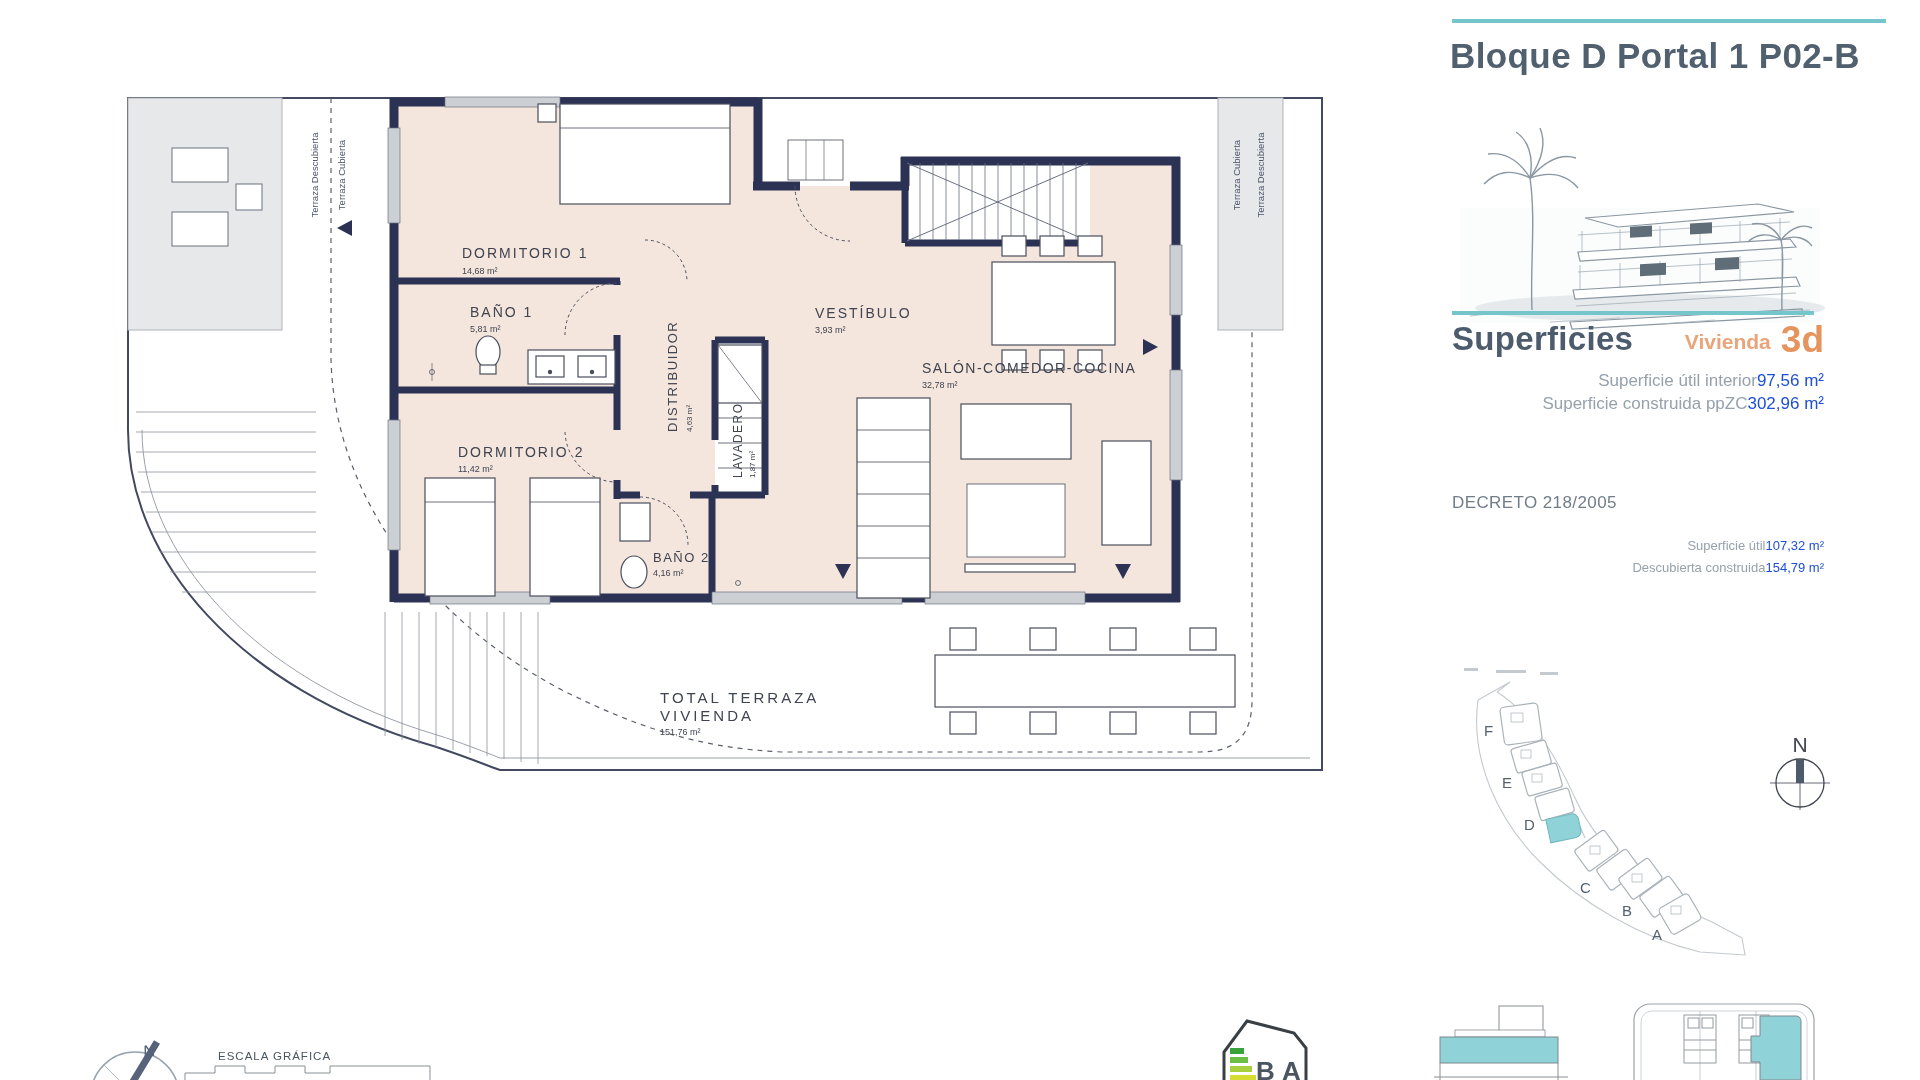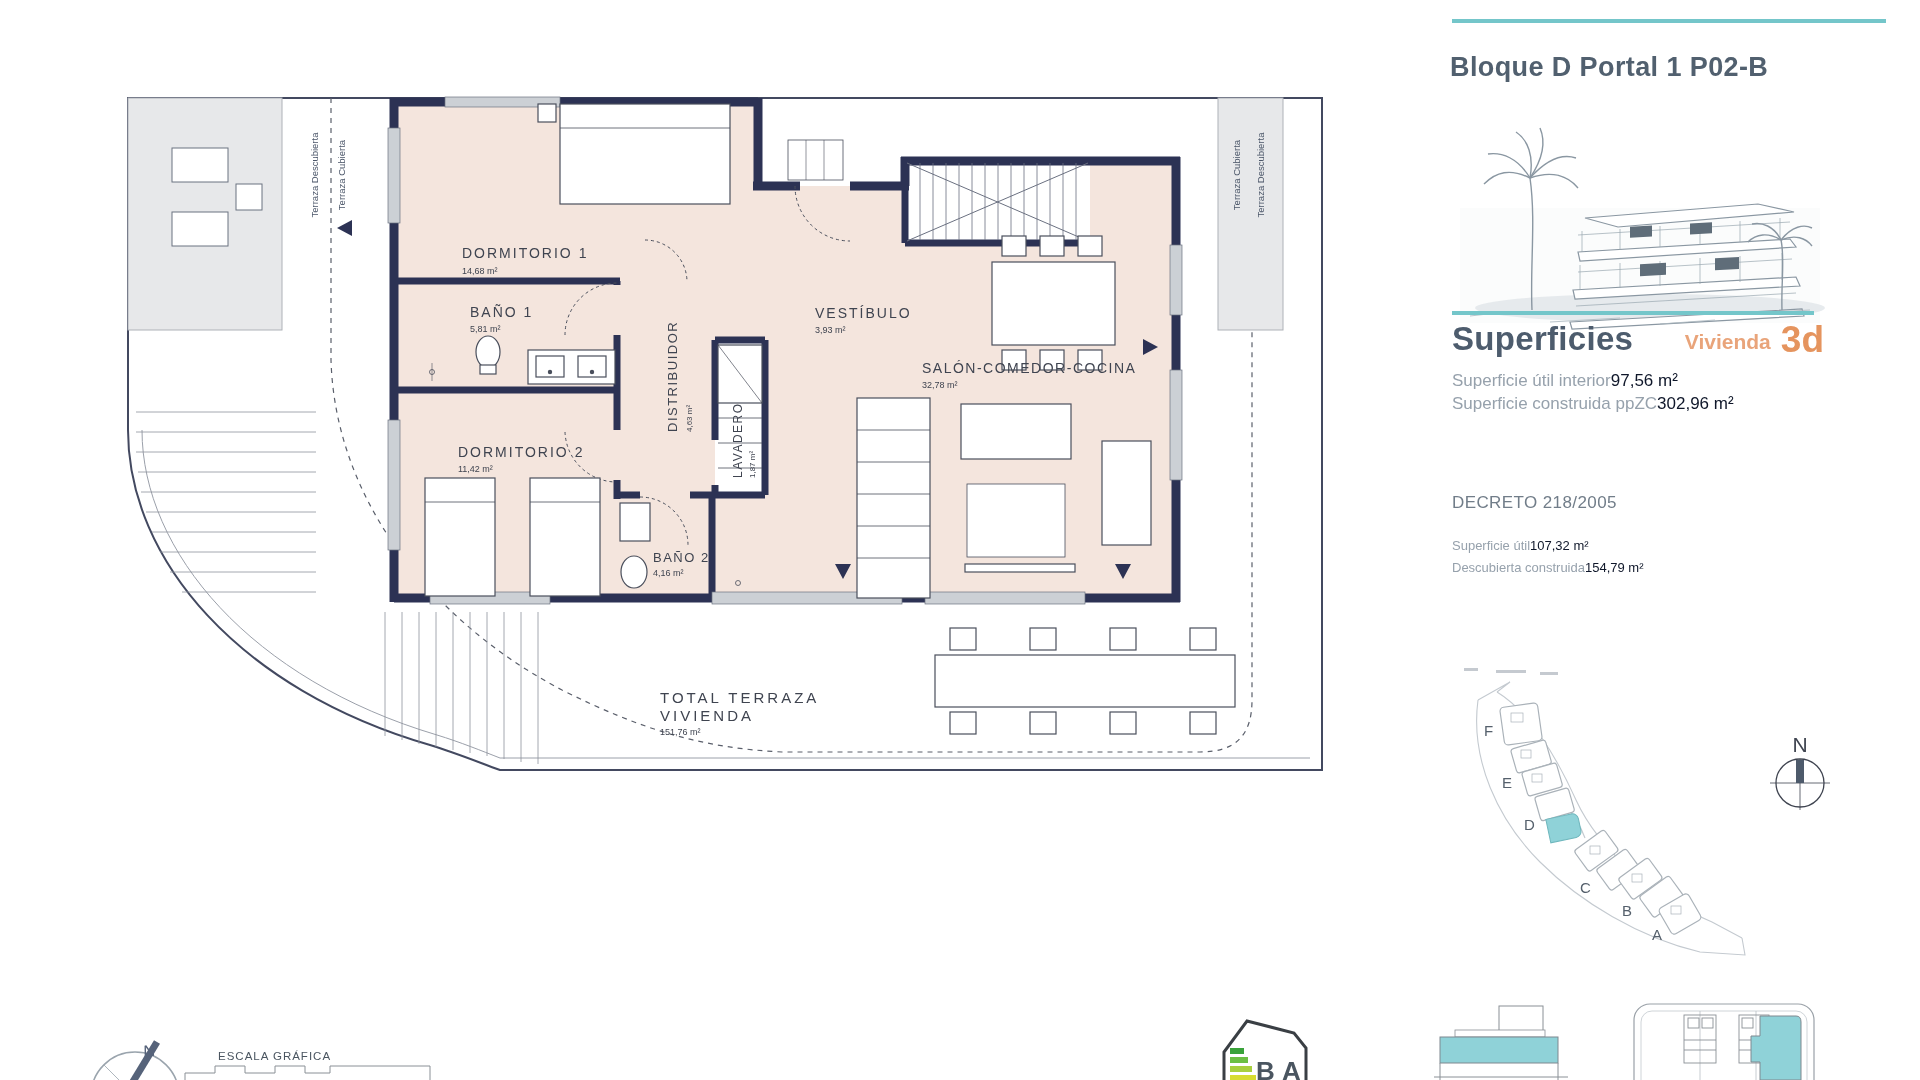--- a/index.html
+++ b/index.html
@@ -5,32 +5,32 @@
   html,body{margin:0;padding:0;}
   body{
     width:1920px;height:1080px;overflow:hidden;background:#ffffff;
     font-family:"Liberation Sans",sans-serif;position:relative;
   }
   .abs{position:absolute;}
   svg text{font-family:"Liberation Sans",sans-serif;}
   
   .teal-rule{background:#74c6ca;height:4px;}
   .page-title{
-    left:1450px;top:52px;width:460px;
-    font-size:27px;font-weight:600;color:#51606f;letter-spacing:.4px;
+    left:1450px;top:36px;width:460px;
+    font-size:35px;font-weight:600;color:#51606f;letter-spacing:.4px;
   }
   .sup-head{left:1452px;top:320px;width:372px;display:flex;align-items:flex-end;justify-content:space-between;gap:24px;}
   .sup-title{font-size:33px;font-weight:700;color:#4d5c6d;letter-spacing:.3px;}
   .sup-viv{display:flex;align-items:flex-end;gap:10px;}
   .viv-label{font-size:21px;font-weight:700;color:#e9a47a;padding-bottom:4px;}
   .viv-code{font-size:37px;font-weight:700;color:#e5945e;line-height:1;}
   .sup-rows{left:1452px;top:369px;width:372px;}
-  .sup-row{display:flex;justify-content:flex-start;font-size:17px;line-height:23px;}
+  .sup-row{display:flex;justify-content:flex-end;font-size:17px;line-height:23px;}
   .sup-row .lbl{color:#96a1ac;}
-  .sup-row .val{color:#0f172a;}
+  .sup-row .val{color:#1d4ed8;}
   .decreto{left:1452px;top:492px;width:372px;}
   .decreto-head{font-size:17px;color:#717d89;letter-spacing:.4px;line-height:22px;margin-bottom:21px;}
   .decreto .sup-row{font-size:13px;line-height:22px;}
 </style>
 </head>
 <body>
 
 <svg class="abs" style="left:0;top:0;" width="1920" height="1080" viewBox="0 0 1920 1080">
 
   <g>

